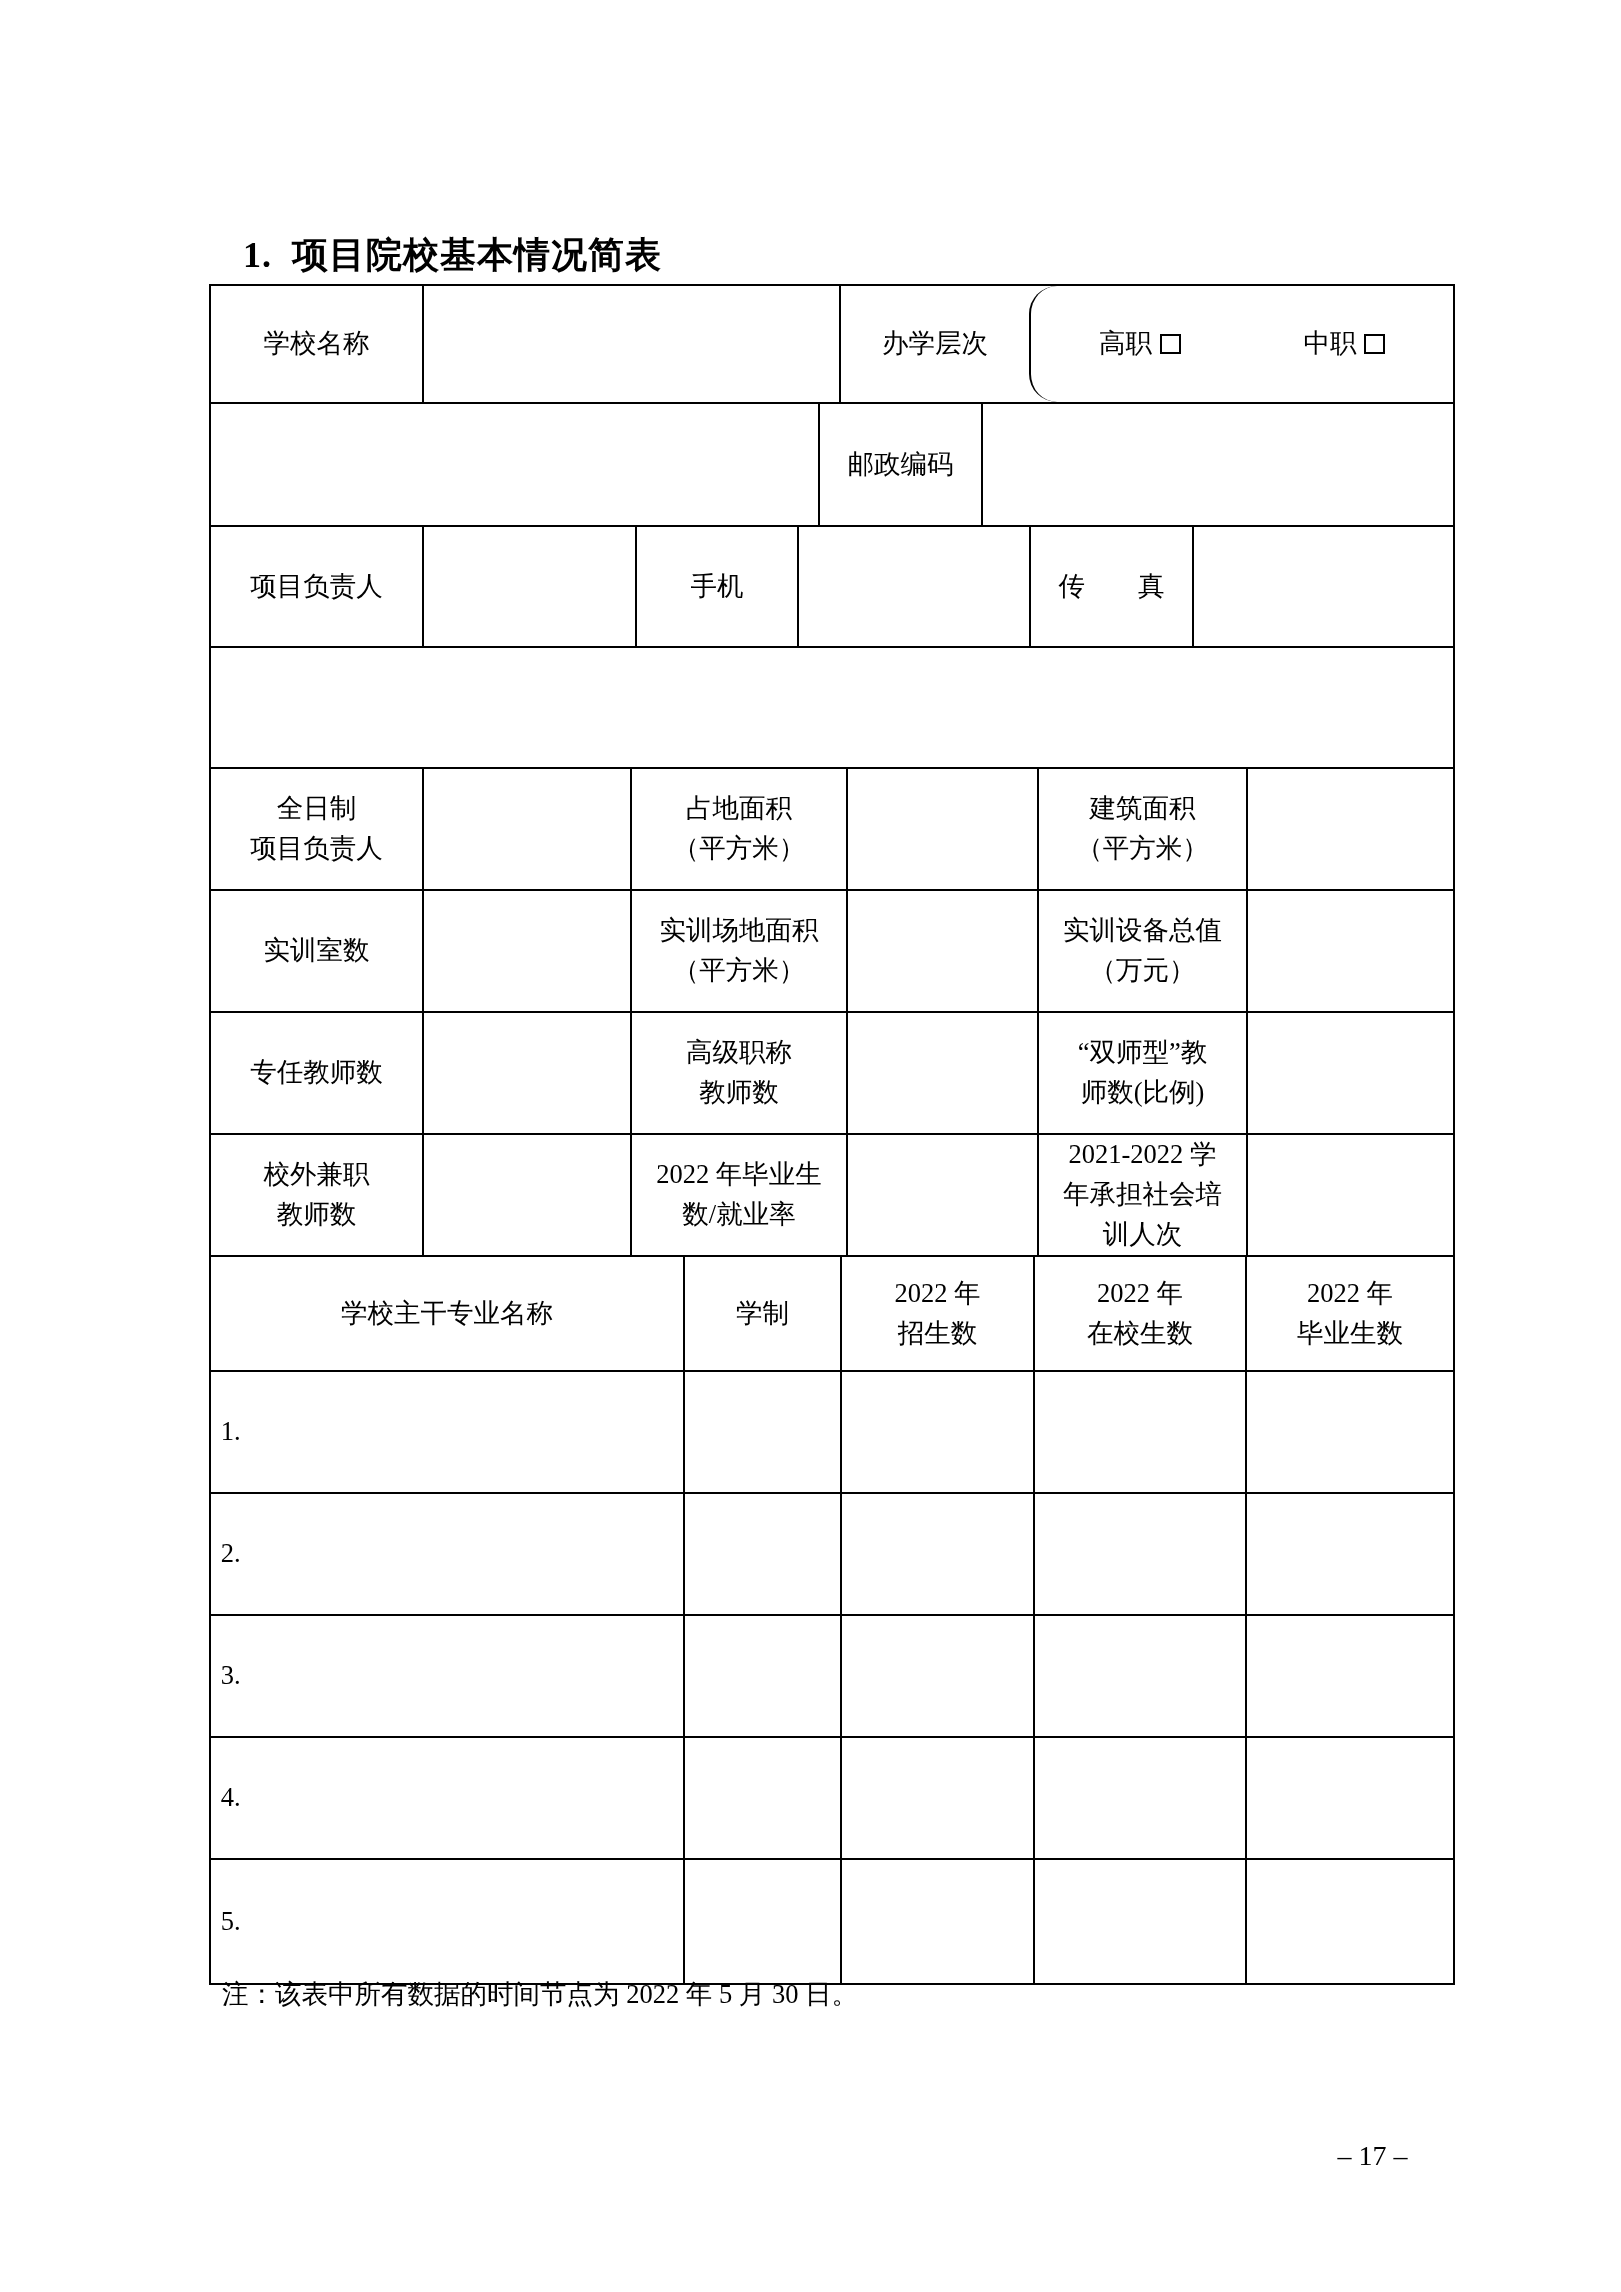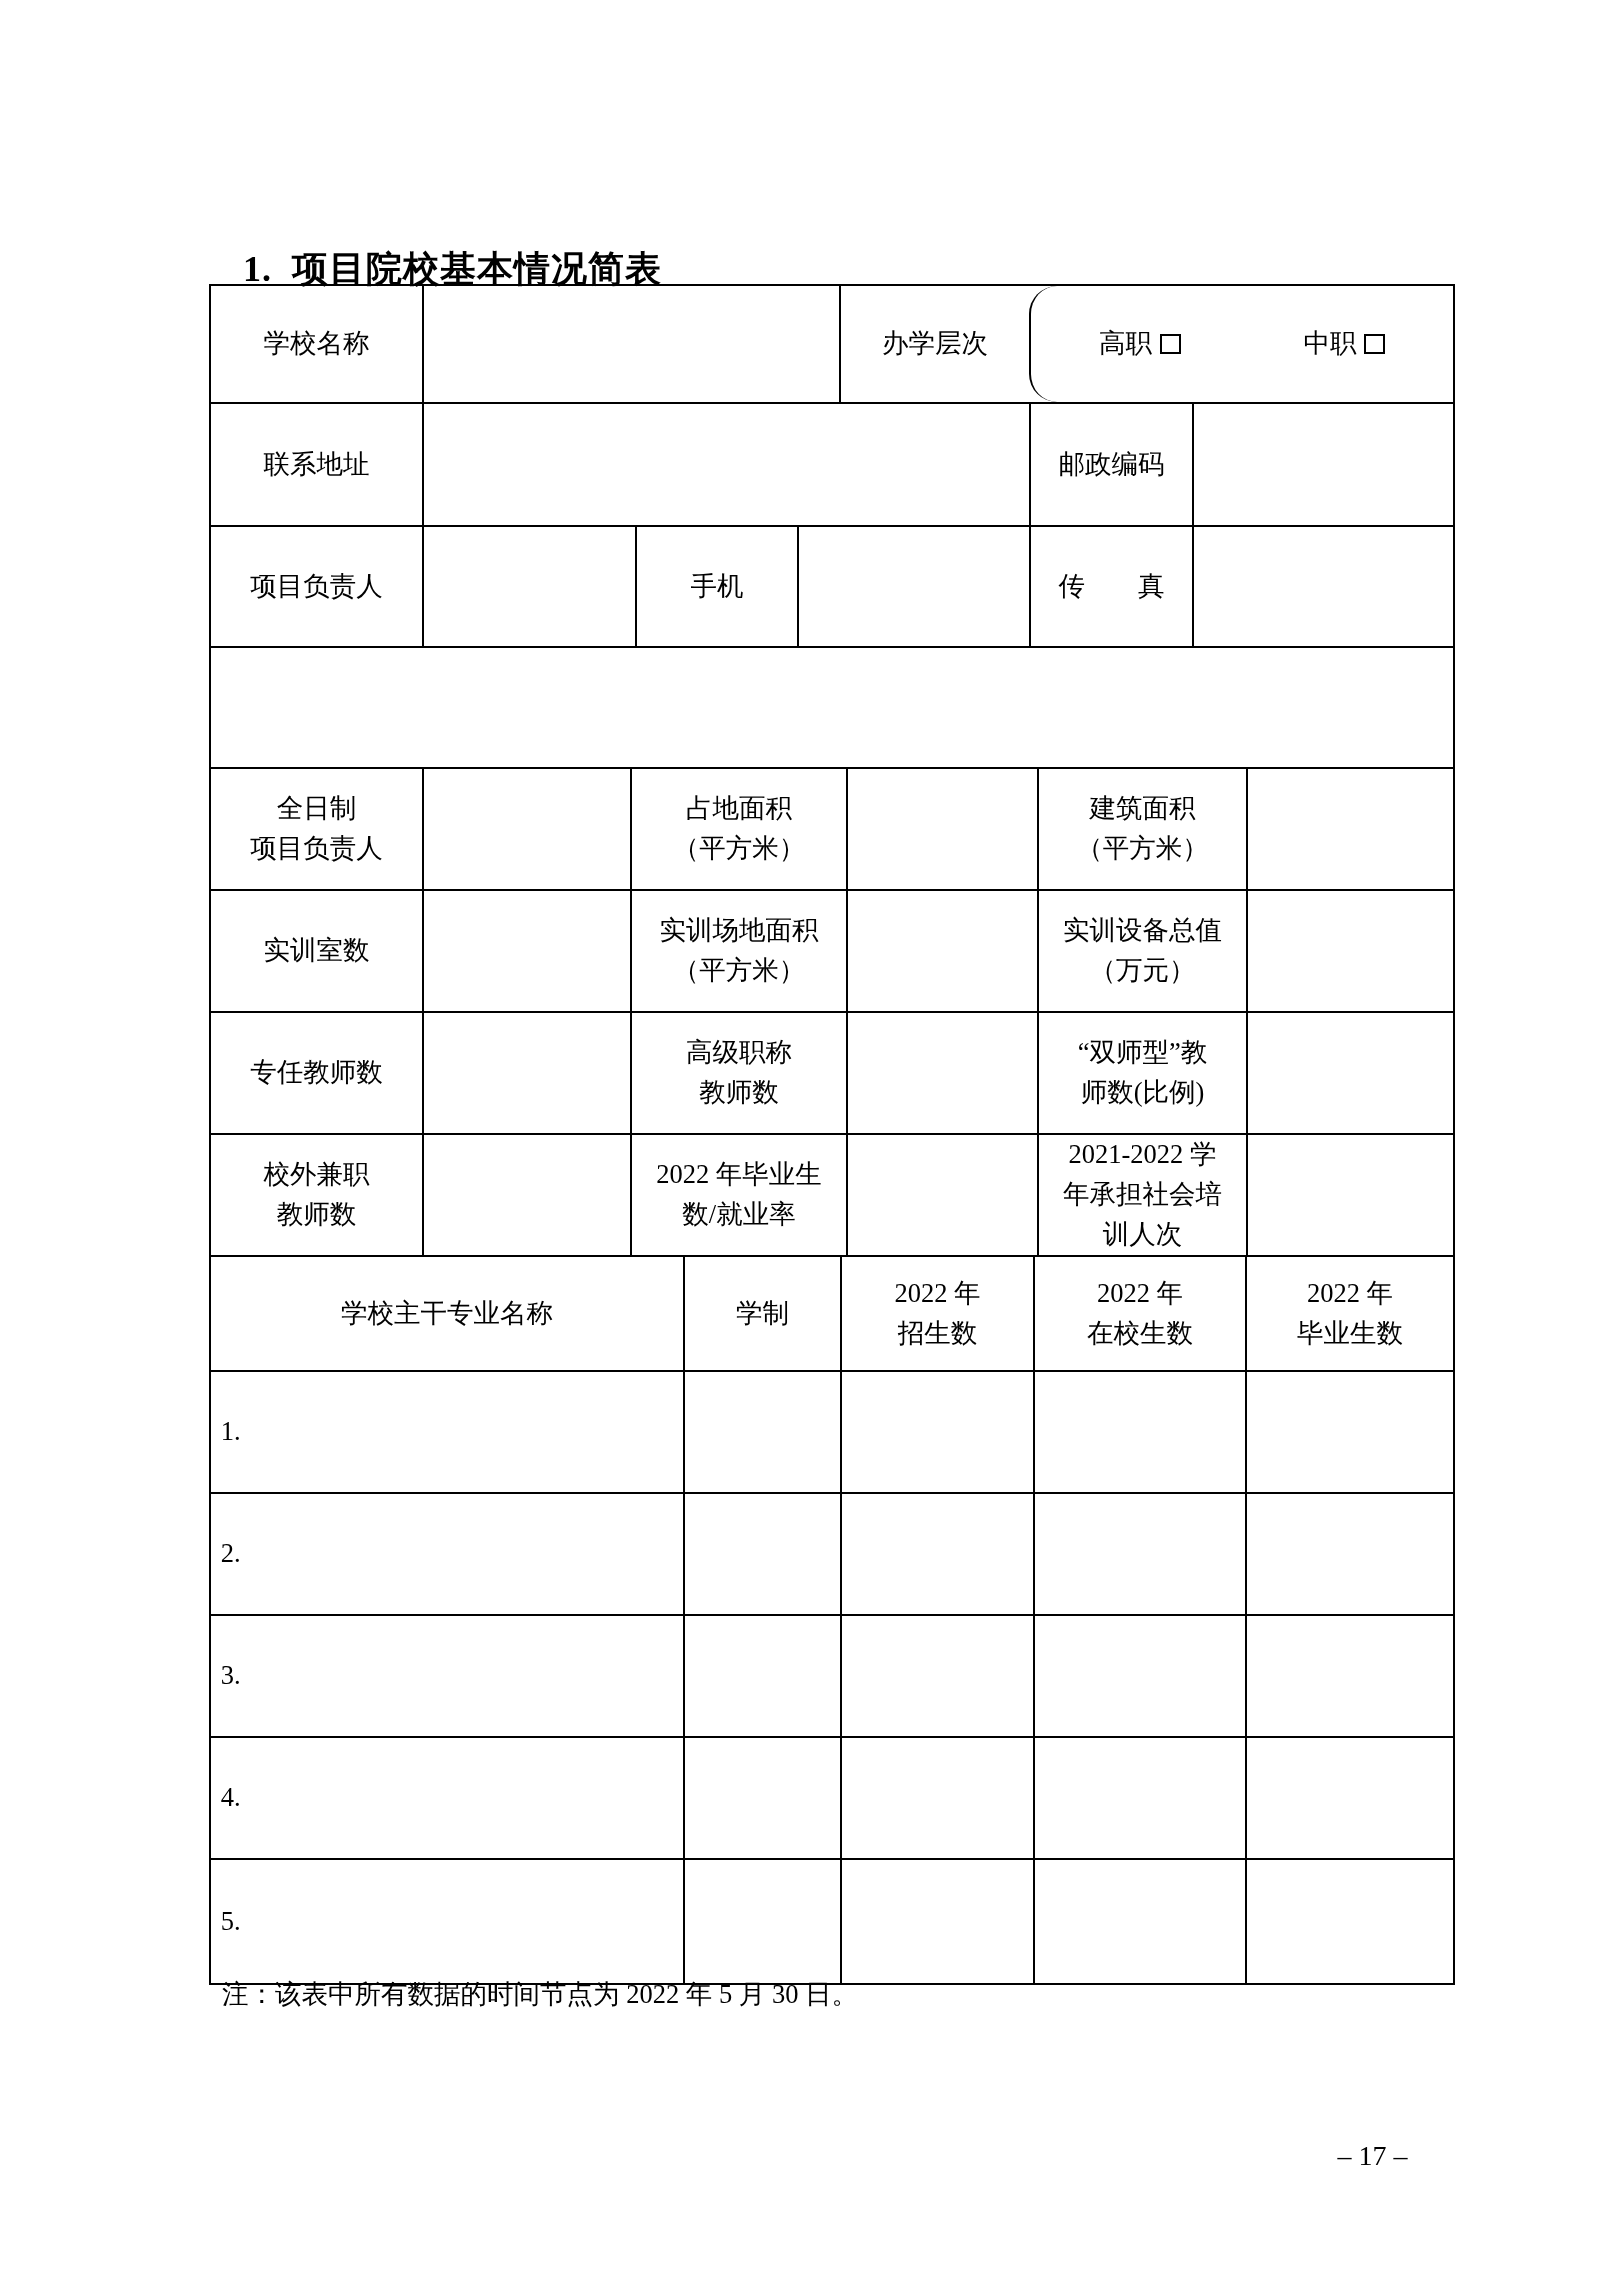--- a/index.html
+++ b/index.html
@@ -5,21 +5,21 @@
   html,body{margin:0;padding:0;background:#888;}
   .sheet{
     position:relative;
     width:1621px;height:2293px;
     background:#ffffff;
     font-family:"Liberation Serif","DejaVu Serif",serif;
     color:#000;
     overflow:hidden;
   }
   .doc-title{
-    position:absolute;left:243px;top:245px;
+    position:absolute;left:243px;top:231px;
     font-size:36px;font-weight:700;letter-spacing:1px;
     white-space:pre;
   }
   .form-table{
     position:absolute;left:209px;top:284px;width:1242px;
     border:2px solid #000;
     box-sizing:content-box;
   }
   .t-row{display:flex;width:100%;}
   .t-row + .t-row{border-top:2px solid #000;}
@@ -69,21 +69,20 @@
           <span class="cbx"></span>
         </span>
         <span class="opt">
           <span>中职</span>
           <span class="cbx"></span>
         </span>
       </div>
     </div>
 
     <div class="t-row" style="height:121px">
-      <div class="cell" style="width:211px">联系地址</div>
       <div class="cell" style="width:607px"></div>
       <div class="cell" style="width:163px">邮政编码</div>
       <div class="cell fill"></div>
     </div>
 
     <div class="t-row" style="height:119px">
       <div class="cell" style="width:211px">项目负责人</div>
       <div class="cell" style="width:213px"></div>
       <div class="cell" style="width:162px">手机</div>
       <div class="cell" style="width:232px"></div>

